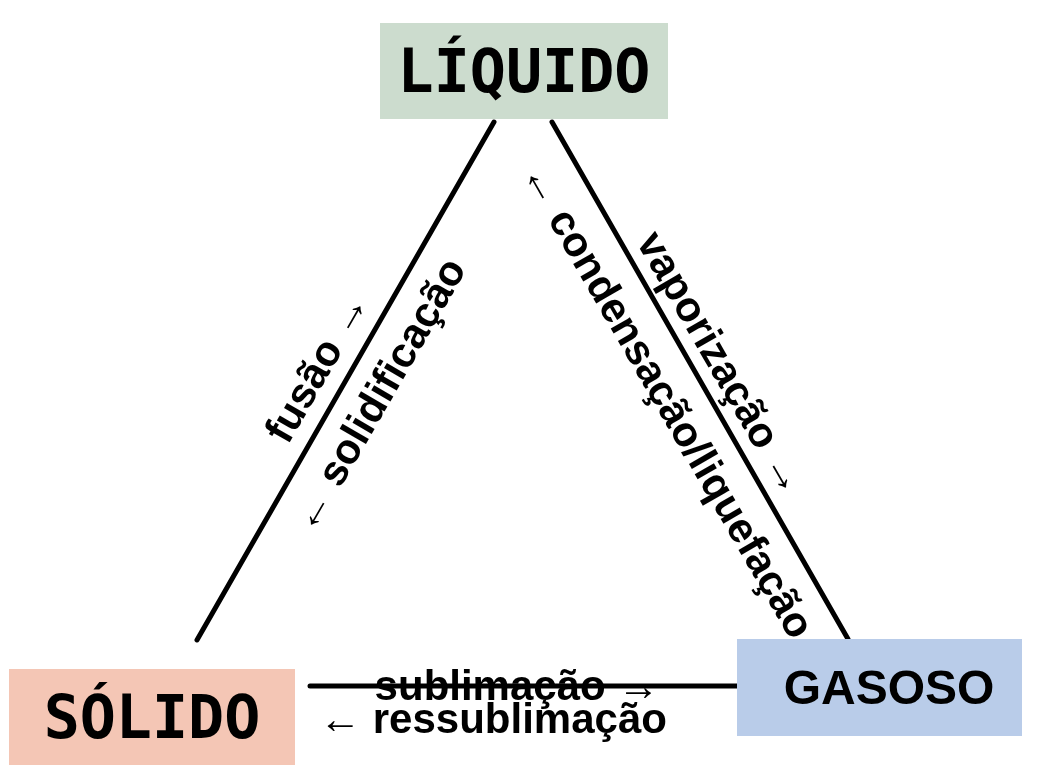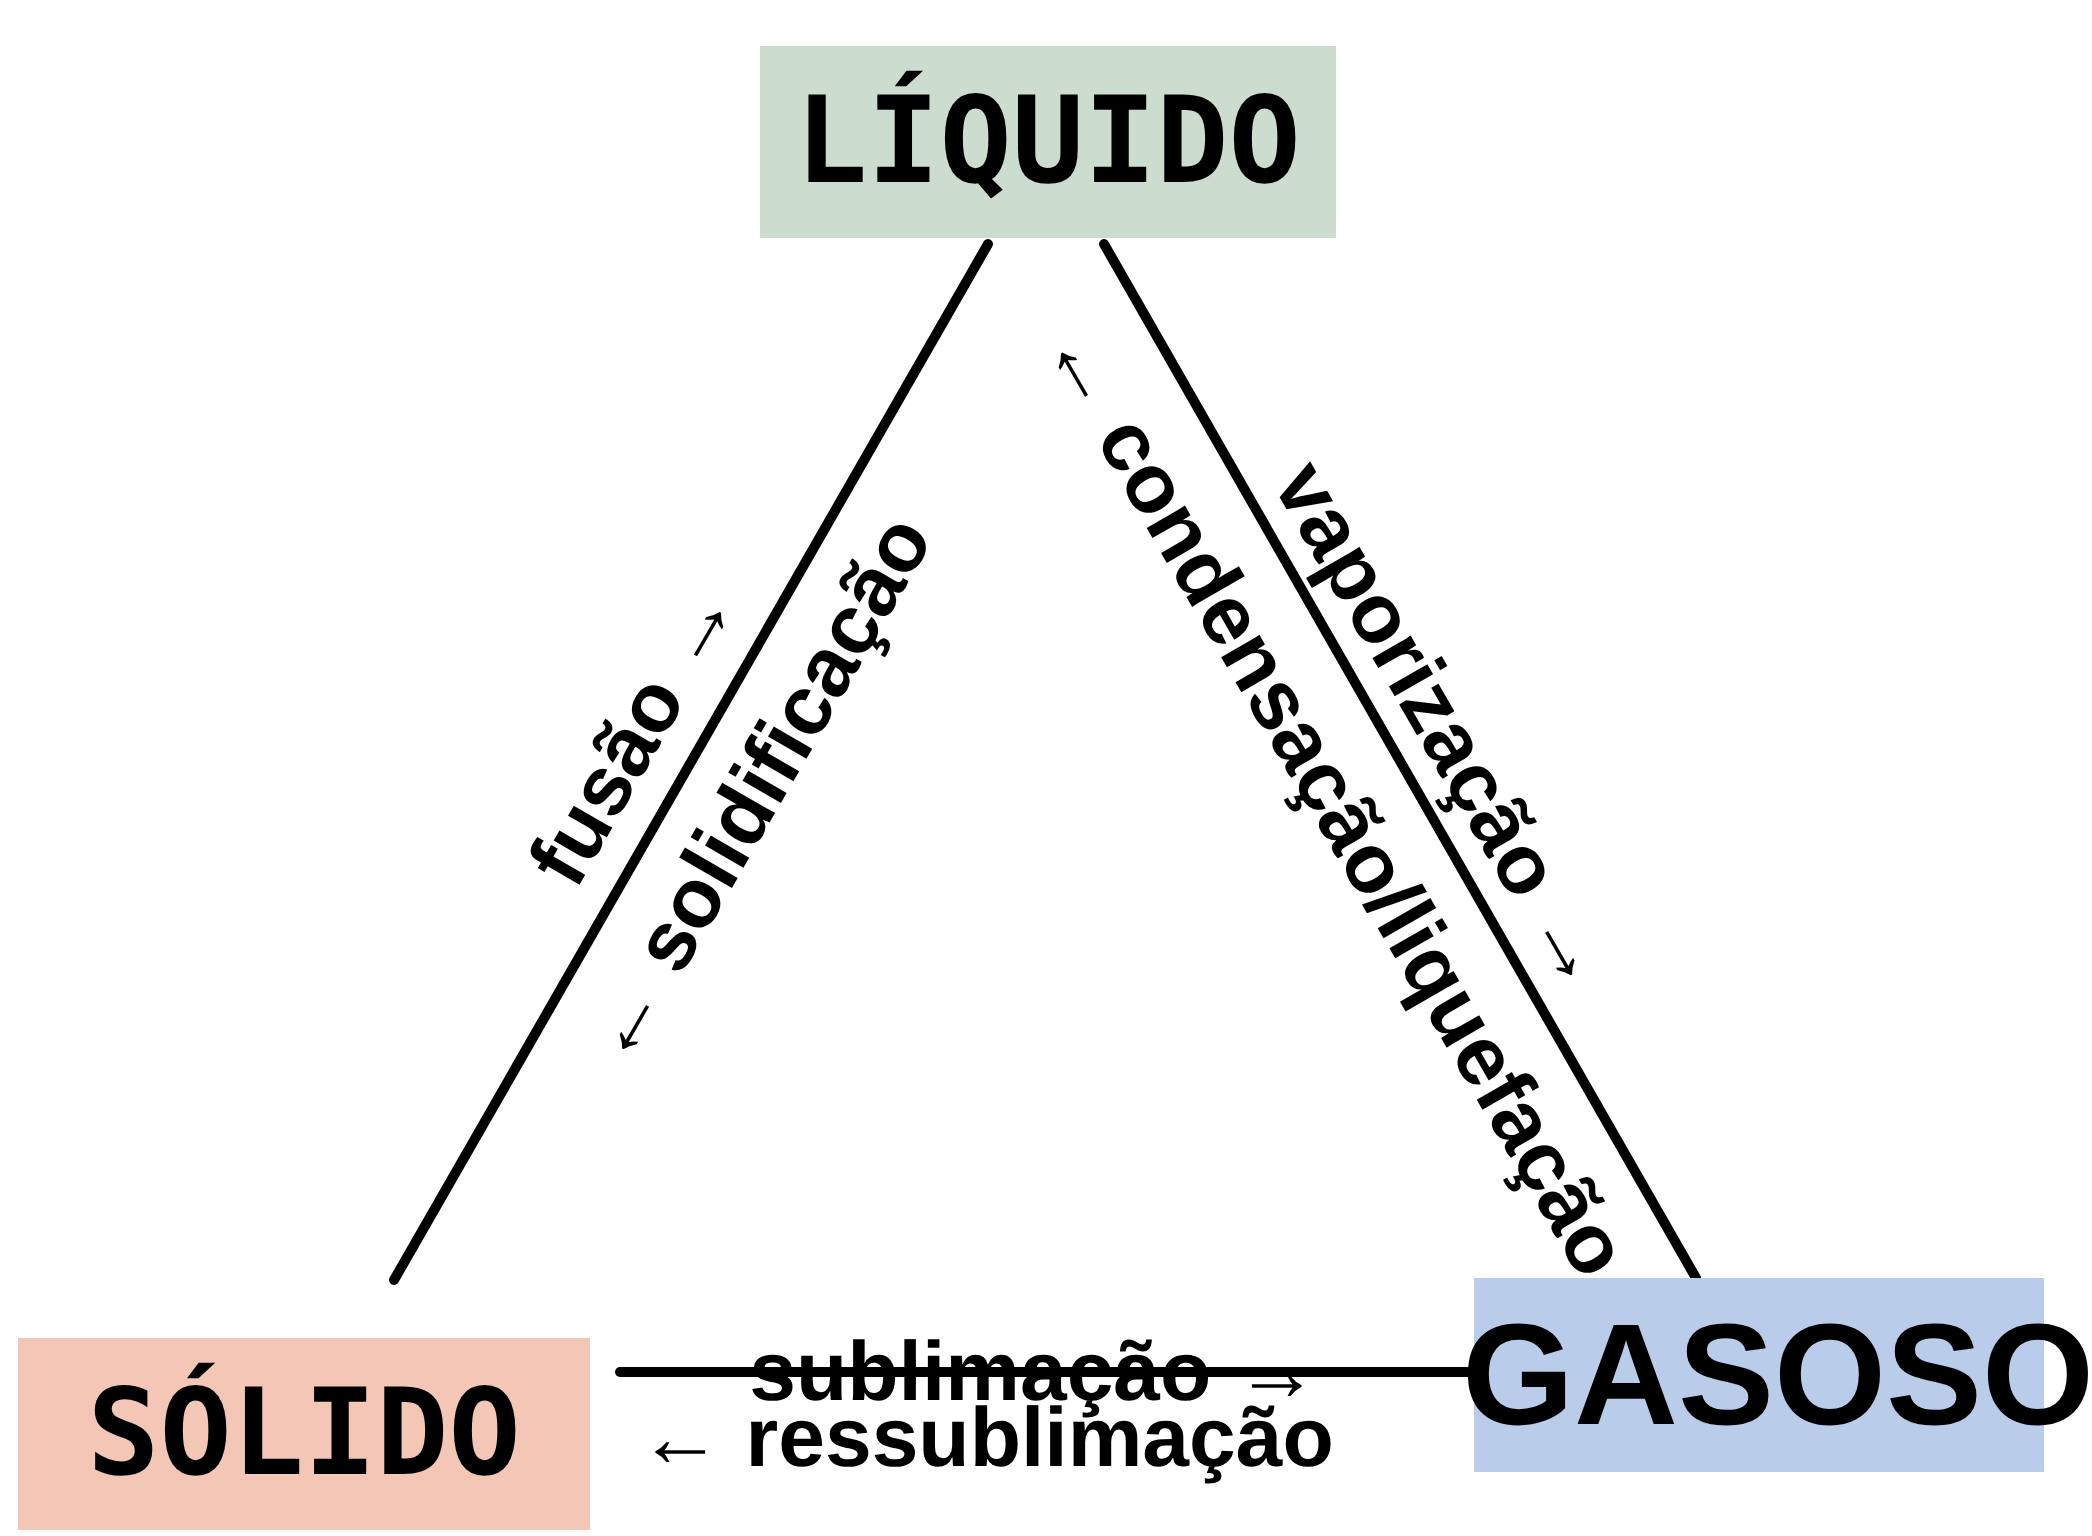--- a/index.html
+++ b/index.html
@@ -39,21 +39,21 @@
     font-weight: bold;
     line-height: 1;
     white-space: nowrap;
   }
   .state-box.mono {
     font-family: "DejaVu Sans Mono", monospace;
     font-size: 60px;
   }
   .state-box.sans {
     font-family: "Liberation Sans", sans-serif;
-    font-size: 72px;
+    font-size: 48px;
     padding-left: 19px;
   }
   #box-liquido { left: 380px; top: 23px;  width: 288px; height: 96px; background: var(--liquid-bg); }
   #box-solido  { left: 9px;  top: 640px; width: 286px; height: 96px; background: var(--solid-bg); margin-top: 29px; }
   #box-gasoso  { left: 737px; top: 639px; width: 285px; height: 97px; background: var(--gas-bg); }
   .edge-label {
     position: absolute;
     font-weight: 700;
     font-size: 42px;
     line-height: 1;

